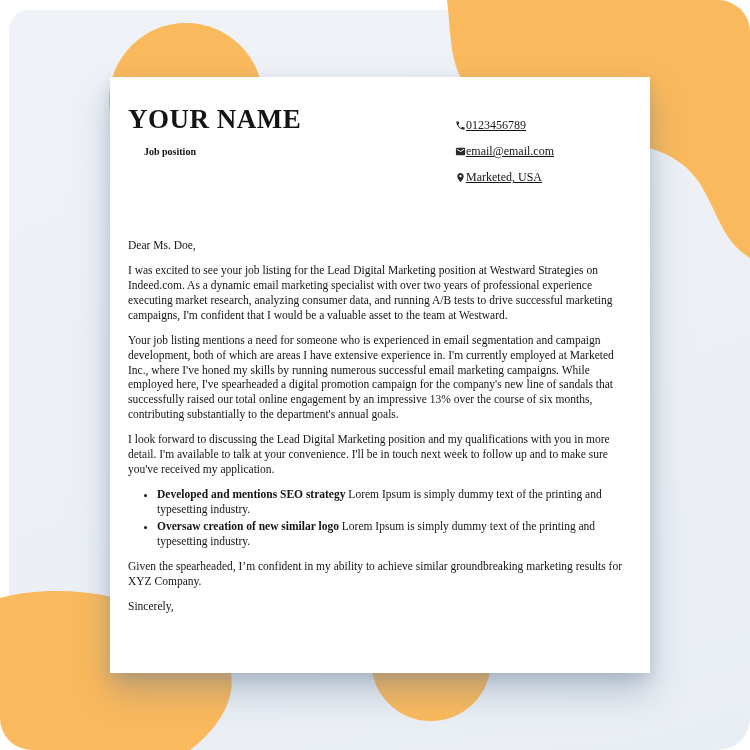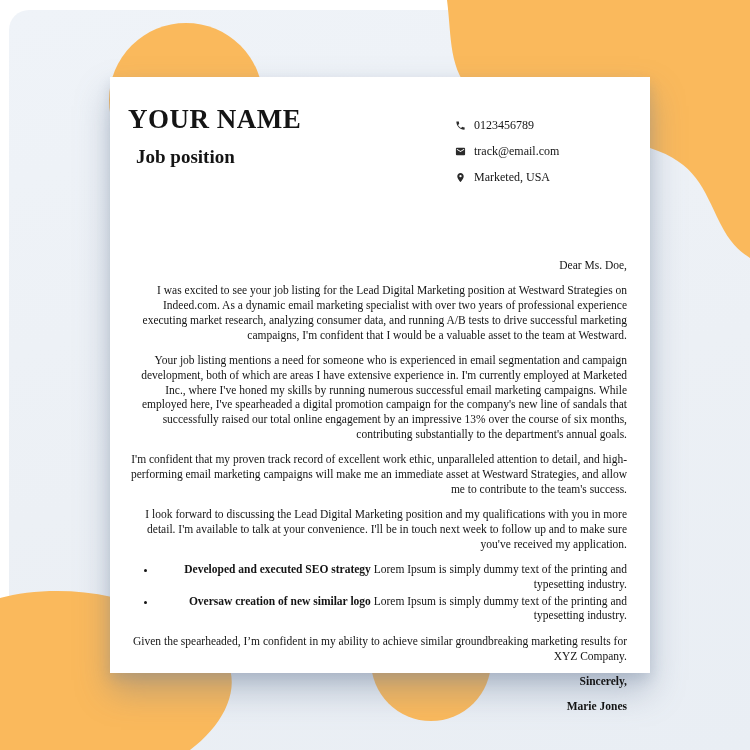--- a/index.html
+++ b/index.html
@@ -1,38 +1,38 @@
 <!DOCTYPE html>
 <html style="--accent-color: #FAB95C; --panel-color: #ECF0F5; --card-color: #FFFFFF; --text-color: #141414;"><head>
 <meta charset="utf-8">
 <style>
   html,body{margin:0;padding:0;background:#fff;}
   .stage{position:relative;width:750px;height:750px;overflow:hidden;background:#fff;
-         font-family:"Liberation Serif","DejaVu Serif",serif;color:#141414;}
+         font-family:"Liberation Serif","DejaVu Serif",serif;color:#141414;border-radius:32px;}
   .panel{position:absolute;top:10px;left:9px;right:0;bottom:0;
          background:linear-gradient(165deg,#eff3f8 0%,#ecf0f5 55%,#e9eef4 100%);
          border-top-left-radius:20px;}
   .blobs{position:absolute;top:0;left:0;width:750px;height:750px;pointer-events:none;}
   .blobs path,.blobs circle{fill:var(--accent-color,#FAB95C);}
   .card{position:absolute;left:110px;top:77px;width:540px;height:596px;
         background:var(--card-color,#fff);box-sizing:border-box;
         padding:28px 23px 16px 18px;
         box-shadow:0 18px 32px rgba(99,119,146,.38),0 6px 12px rgba(99,119,146,.20);}
   .card-header{display:flex;justify-content:space-between;align-items:flex-start;}
   .person-name{margin:0;font-size:27px;line-height:1.05;font-weight:700;letter-spacing:.5px;}
-  .job-title{margin:13px 8px 0;font-size:19px;font-weight:700;}
+  .job-title{margin:13px 16px 0;font-size:10px;font-weight:700;}
   .contact{margin-top:13px;width:172px;}
-  .contact-row{display:flex;align-items:center;gap:8px;margin-bottom:12px;
-               font-size:12px;line-height:14px;}
+  .contact-row{display:flex;align-items:center;margin-bottom:12px;
+               font-size:12px;line-height:14px;text-decoration:underline;}
   .cicon{width:11px;height:11px;flex:0 0 11px;fill:#2b2b2b;display:block;}
-  .letter-body{margin-top:62px;font-size:11.5px;line-height:14.8px;text-align:right;}
+  .letter-body{margin-top:42px;font-size:11.5px;line-height:14.8px;}
   .letter-body p{margin:0 0 10.5px;}
   .letter-body ul{margin:10.5px 0;padding-left:29px;}
   .letter-body li{margin-bottom:2px;}
-  .sig-gap{margin-top:14px;font-weight:bold;}
+  .sig-gap{margin-top:14px;}
 </style>
 </head>
 <body>
 
 <div class="stage">
 
   <div class="panel"></div>
 
   <svg class="blobs" viewBox="0 0 750 750" aria-hidden="true">
     <circle cx="186" cy="100" r="77"></circle>
@@ -53,40 +53,38 @@
         <div class="contact-row">
           <svg class="cicon" viewBox="0 0 24 24">
             <path d="M6.6 10.8c1.4 2.8 3.8 5.1 6.6 6.6l2.2-2.2c.3-.3.7-.4 1-.2 1.1.4 2.3.6 3.6.6.6 0 1 .4 1 1V20c0 .6-.4 1-1 1C10.6 21 3 13.4 3 4c0-.6.4-1 1-1h3.5c.6 0 1 .4 1 1 0 1.2.2 2.4.6 3.6.1.3 0 .7-.2 1l-2.3 2.2z"></path>
           </svg>
           <span>0123456789</span>
         </div>
         <div class="contact-row">
           <svg class="cicon" viewBox="0 0 24 24">
             <path d="M20 4H4a2 2 0 0 0-2 2v12a2 2 0 0 0 2 2h16a2 2 0 0 0 2-2V6a2 2 0 0 0-2-2zm0 4-8 5-8-5V6l8 5 8-5v2z"></path>
           </svg>
-          <span>track@email.com</span>
+          <span>email@email.com</span>
         </div>
         <div class="contact-row">
           <svg class="cicon" viewBox="0 0 24 24">
             <path d="M12 2C8.1 2 5 5.1 5 9c0 5.2 7 13 7 13s7-7.8 7-13c0-3.9-3.1-7-7-7zm0 9.5A2.5 2.5 0 1 1 12 6.5a2.5 2.5 0 0 1 0 5z"></path>
           </svg>
           <span>Marketed, USA</span>
         </div>
       </div>
     </div>
 
     <div class="letter-body">
       <p>Dear Ms. Doe,</p>
       <p>I was excited to see your job listing for the Lead Digital Marketing position at Westward Strategies on Indeed.com. As a dynamic email marketing specialist with over two years of professional experience executing market research, analyzing consumer data, and running A/B tests to drive successful marketing campaigns, I'm confident that I would be a valuable asset to the team at Westward.</p>
       <p>Your job listing mentions a need for someone who is experienced in email segmentation and campaign development, both of which are areas I have extensive experience in. I'm currently employed at Marketed Inc., where I've honed my skills by running numerous successful email marketing campaigns. While employed here, I've spearheaded a digital promotion campaign for the company's new line of sandals that successfully raised our total online engagement by an impressive 13% over the course of six months, contributing substantially to the department's annual goals.</p>
-      <p>I'm confident that my proven track record of excellent work ethic, unparalleled attention to detail, and high-performing email marketing campaigns will make me an immediate asset at Westward Strategies, and allow me to contribute to the team's success.</p>
       <p>I look forward to discussing the Lead Digital Marketing position and my qualifications with you in more detail. I'm available to talk at your convenience. I'll be in touch next week to follow up and to make sure you've received my application.</p>
       <ul>
-        <li><strong>Developed and executed SEO strategy</strong><span> Lorem Ipsum is simply dummy text of the printing and typesetting industry.</span></li>
+        <li><strong>Developed and mentions SEO strategy</strong><span> Lorem Ipsum is simply dummy text of the printing and typesetting industry.</span></li>
         <li><strong>Oversaw creation of new similar logo</strong><span> Lorem Ipsum is simply dummy text of the printing and typesetting industry.</span></li>
       </ul>
       <p>Given the spearheaded, I’m confident in my ability to achieve similar groundbreaking marketing results for XYZ Company.</p>
       <p class="sig-gap">Sincerely,</p>
-      <p class="sig-gap">Marie Jones</p>
     </div>
 
   </div>
 </div>
 
 </body></html>

